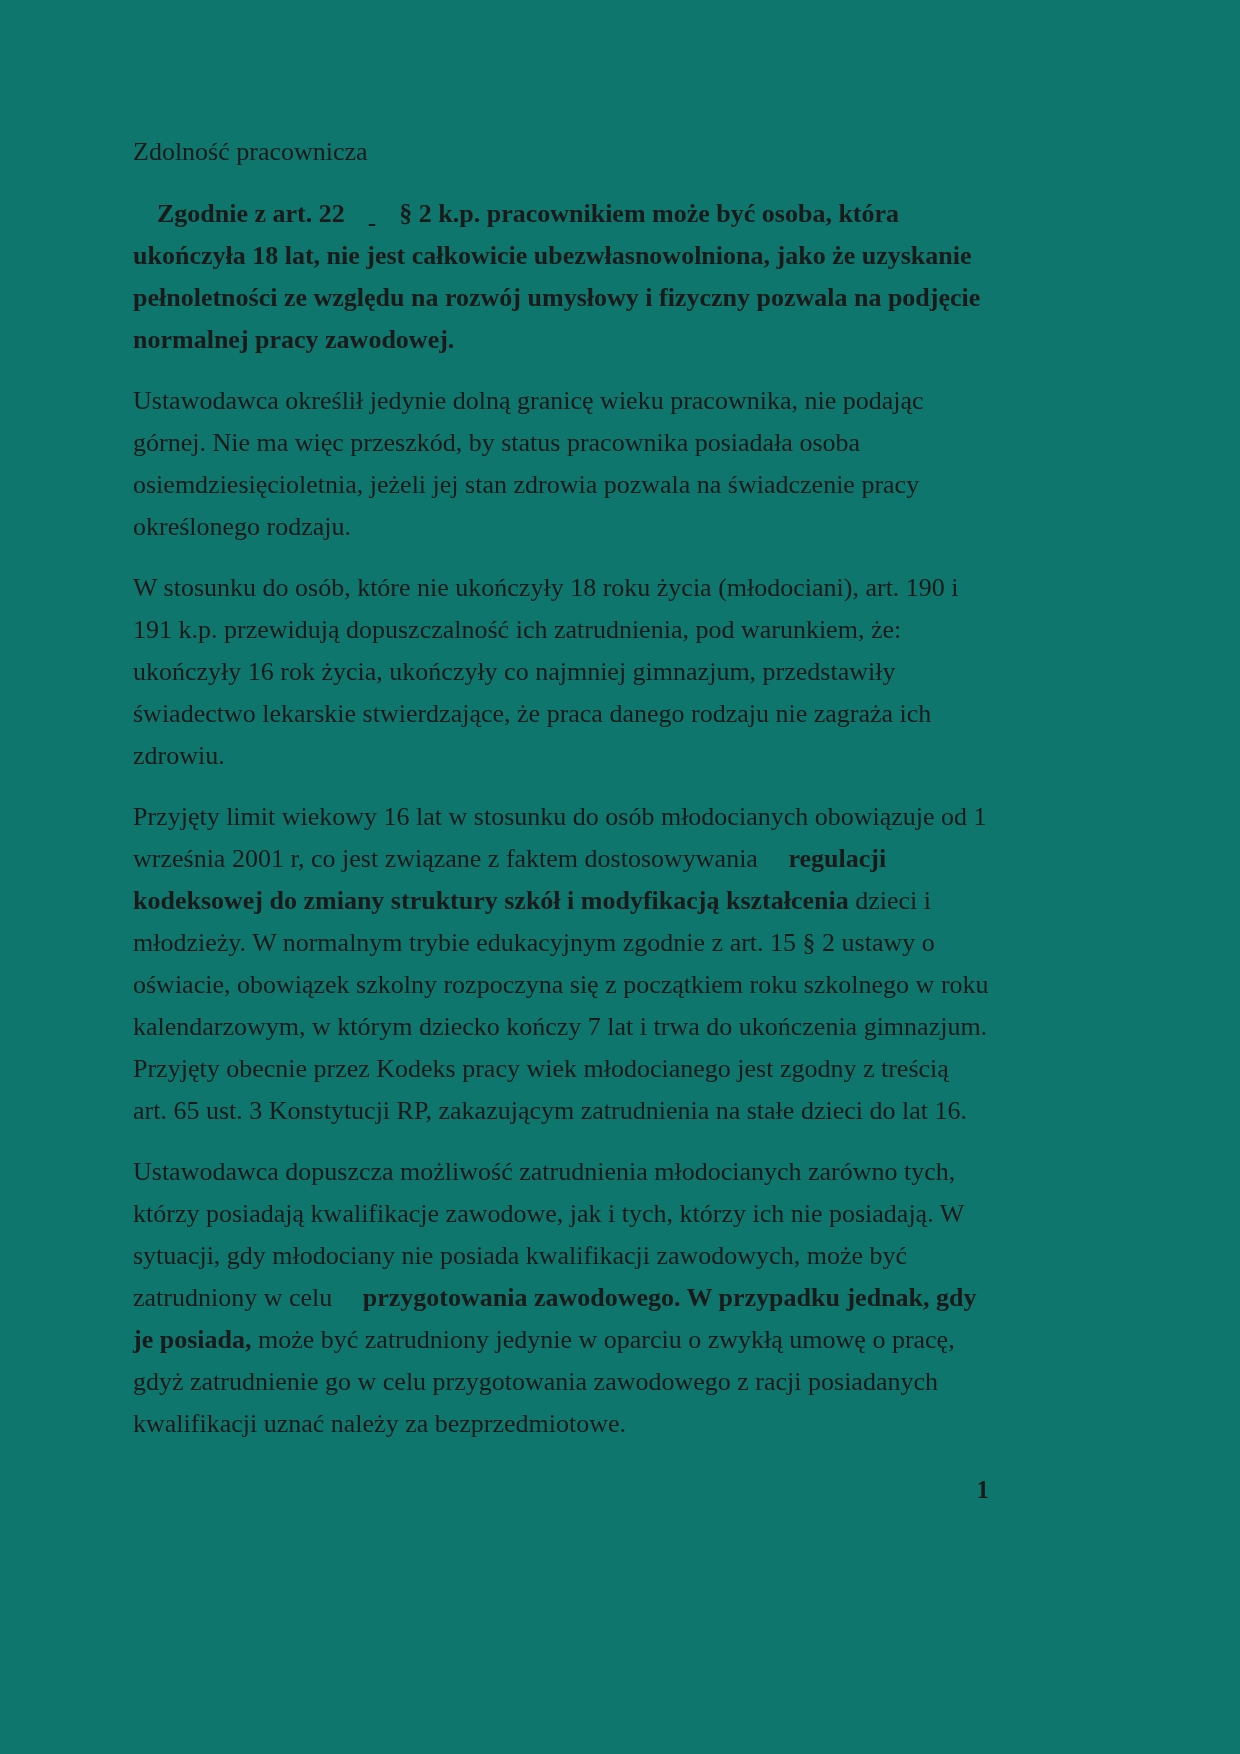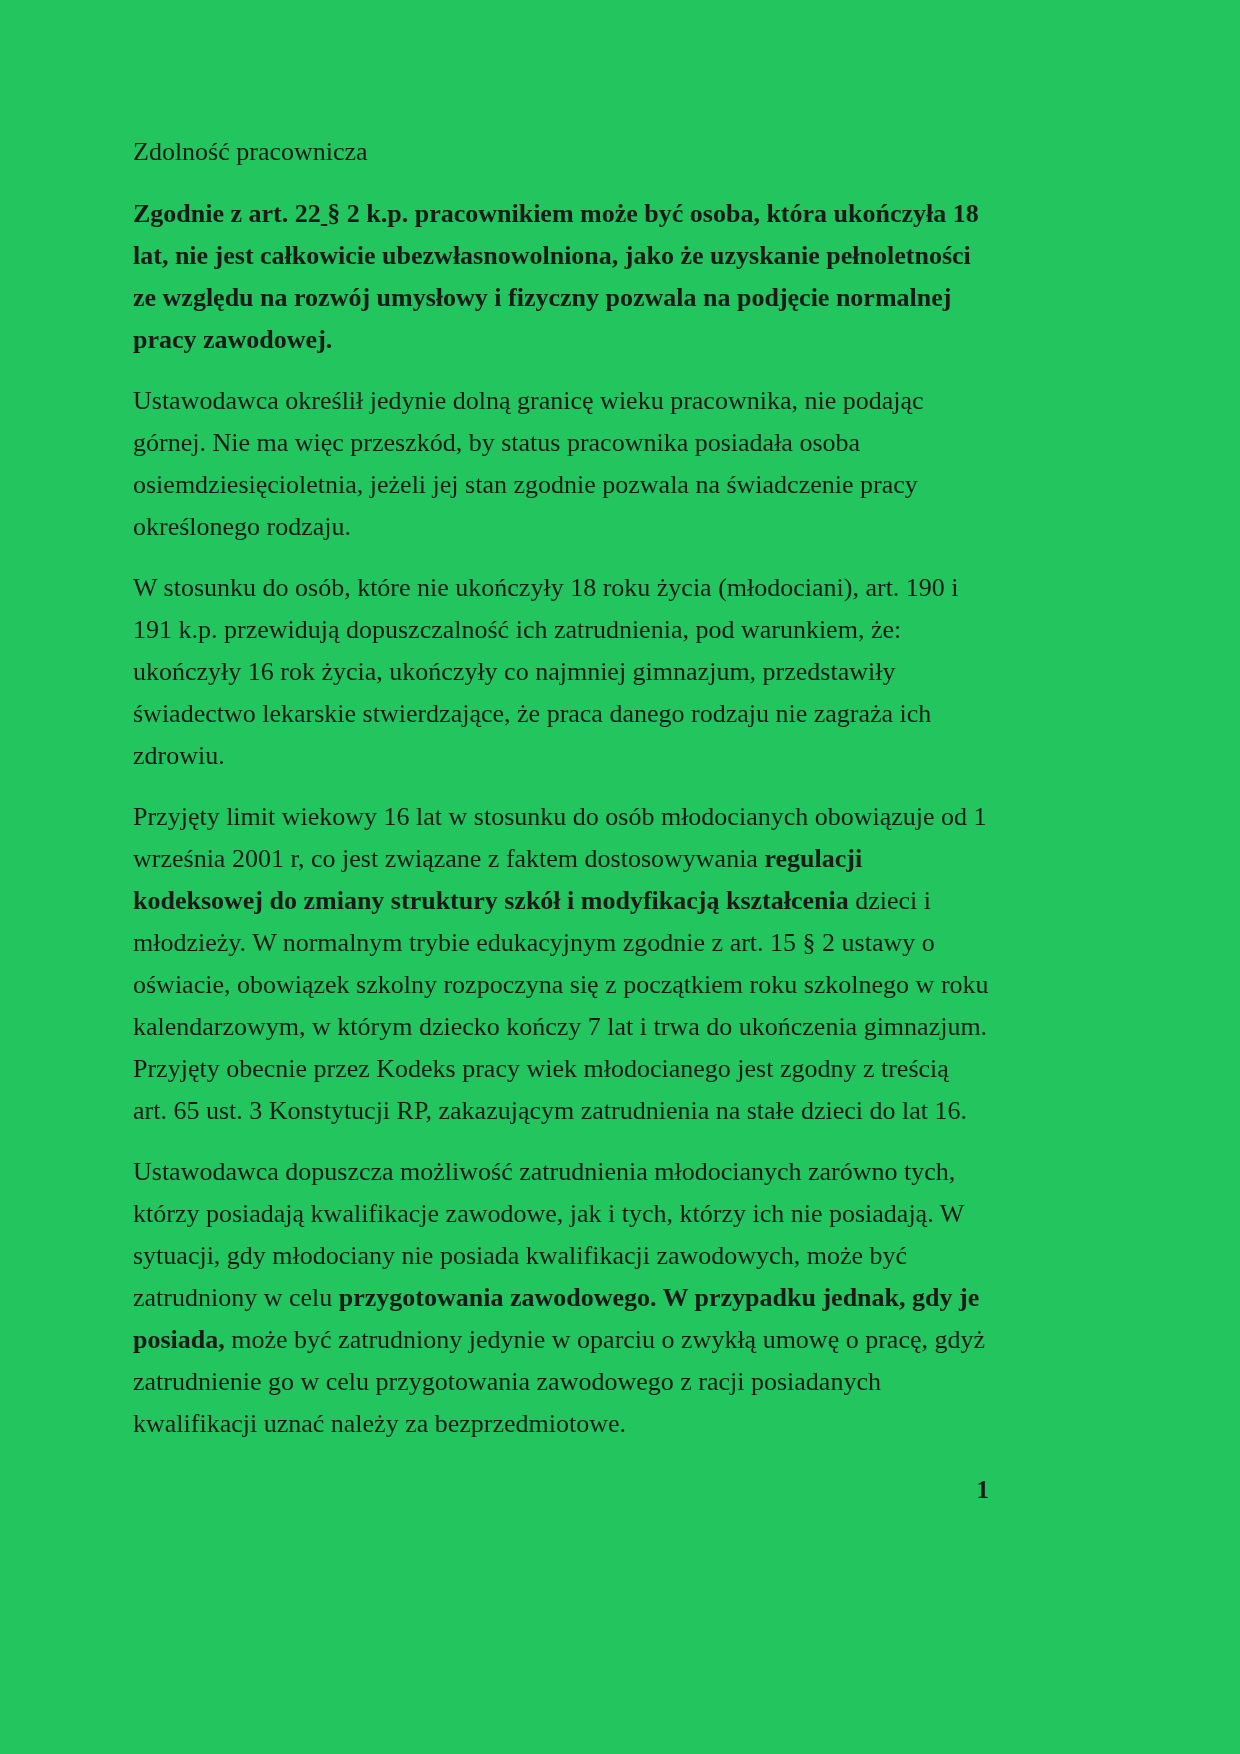--- a/index.html
+++ b/index.html
@@ -4,21 +4,21 @@
 <style>
   html, body {
     margin: 0;
     padding: 0;
     background: #ffffff;
   }
   .page {
     position: relative;
     width: 1240px;
     height: 1754px;
-    background: #22c55e;
+    background: #0f766e;
     color: #1a1a1a;
     font-family: "Liberation Serif", "DejaVu Serif", serif;
     overflow: hidden;
   }
   .content {
     position: absolute;
     left: 133px;
     top: 131px;
     width: 856px;
   }
@@ -29,20 +29,21 @@
     margin: 0 0 20px 0;
   }
   .para {
     font-size: 26px;
     line-height: 42px;
     margin: 0 0 19px 0;
     text-align: left;
   }
   .run-bold {
     font-weight: bold;
+    margin-left: 24px;
   }
   .run-underline {
     text-decoration: underline;
   }
   .page-number {
     position: absolute;
     left: 133px;
     top: 1474px;
     width: 856px;
     text-align: right;
@@ -52,20 +53,20 @@
   }
 </style>
 </head>
 <body>
 
 <div class="page">
   <div class="content">
     <p class="doc-title">Zdolność pracownicza</p>
     <div id="doc-body">
         <p class="para"><span class="run-bold">Zgodnie z art. 22</span><span class="run-bold run-underline"> </span><span class="run-bold">§ 2 k.p. pracownikiem może być osoba, która ukończyła 18 lat, nie jest całkowicie ubezwłasnowolniona, jako że uzyskanie pełnoletności ze względu na rozwój umysłowy i fizyczny pozwala na podjęcie normalnej pracy zawodowej.</span></p>
-        <p class="para"><span>Ustawodawca określił jedynie dolną granicę wieku pracownika, nie podając górnej. Nie ma więc przeszkód, by status pracownika posiadała osoba osiemdziesięcioletnia, jeżeli jej stan zgodnie pozwala na świadczenie pracy określonego rodzaju.</span></p>
+        <p class="para"><span>Ustawodawca określił jedynie dolną granicę wieku pracownika, nie podając górnej. Nie ma więc przeszkód, by status pracownika posiadała osoba osiemdziesięcioletnia, jeżeli jej stan zdrowia pozwala na świadczenie pracy określonego rodzaju.</span></p>
         <p class="para"><span>W stosunku do osób, które nie ukończyły 18 roku życia (młodociani), art. 190 i 191 k.p. przewidują dopuszczalność ich zatrudnienia, pod warunkiem, że: ukończyły 16 rok życia, ukończyły co najmniej gimnazjum, przedstawiły świadectwo lekarskie stwierdzające, że praca danego rodzaju nie zagraża ich zdrowiu.</span></p>
         <p class="para"><span>Przyjęty limit wiekowy 16 lat w stosunku do osób młodocianych obowiązuje od 1 września 2001 r, co jest związane z faktem dostosowywania </span><span class="run-bold">regulacji kodeksowej do zmiany struktury szkół i modyfikacją kształcenia</span><span> dzieci i młodzieży. W normalnym trybie edukacyjnym zgodnie z art. 15 § 2  ustawy o oświacie, obowiązek szkolny rozpoczyna się z początkiem roku szkolnego w roku kalendarzowym, w którym dziecko kończy 7 lat i trwa do ukończenia gimnazjum.  Przyjęty obecnie przez Kodeks pracy wiek młodocianego jest zgodny z treścią art. 65 ust. 3 Konstytucji RP, zakazującym zatrudnienia na stałe dzieci do lat 16.</span></p>
         <p class="para"><span>Ustawodawca dopuszcza możliwość zatrudnienia młodocianych zarówno tych, którzy posiadają kwalifikacje zawodowe, jak i tych, którzy ich nie posiadają. W sytuacji, gdy młodociany nie posiada kwalifikacji zawodowych, może być zatrudniony w celu </span><span class="run-bold">przygotowania zawodowego. W przypadku jednak, gdy je posiada,</span><span> może być zatrudniony jedynie w oparciu o zwykłą umowę o pracę, gdyż zatrudnienie go w celu przygotowania zawodowego z racji posiadanych kwalifikacji uznać należy za bezprzedmiotowe.</span></p>
       </div>
   </div>
   <div class="page-number">1</div>
 </div>
 
 </body></html>

